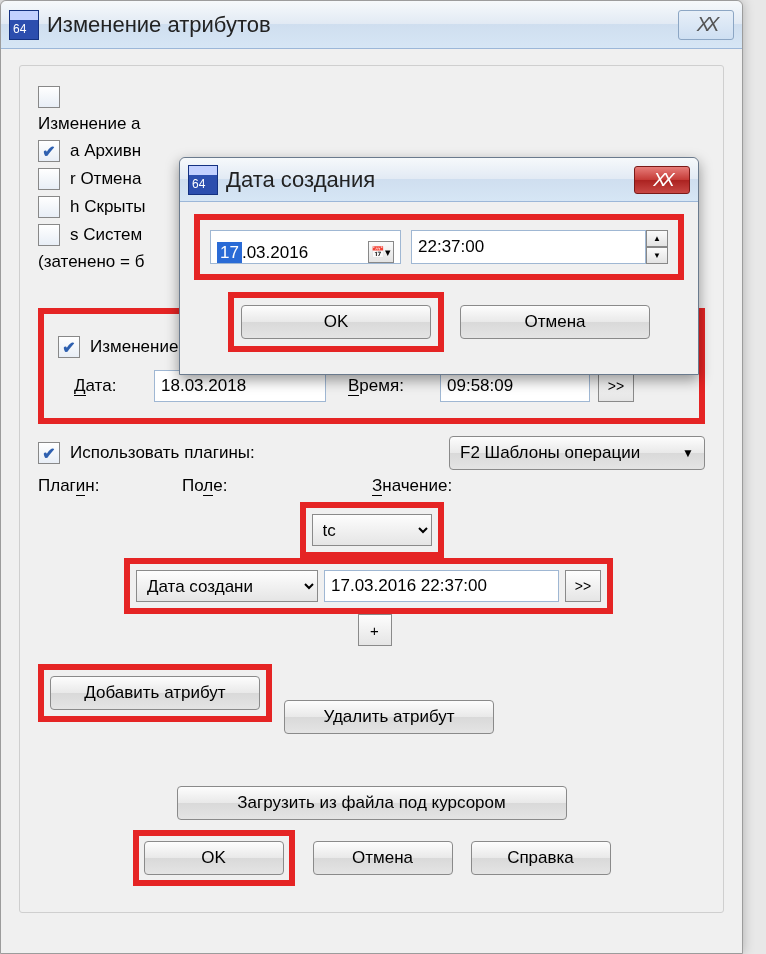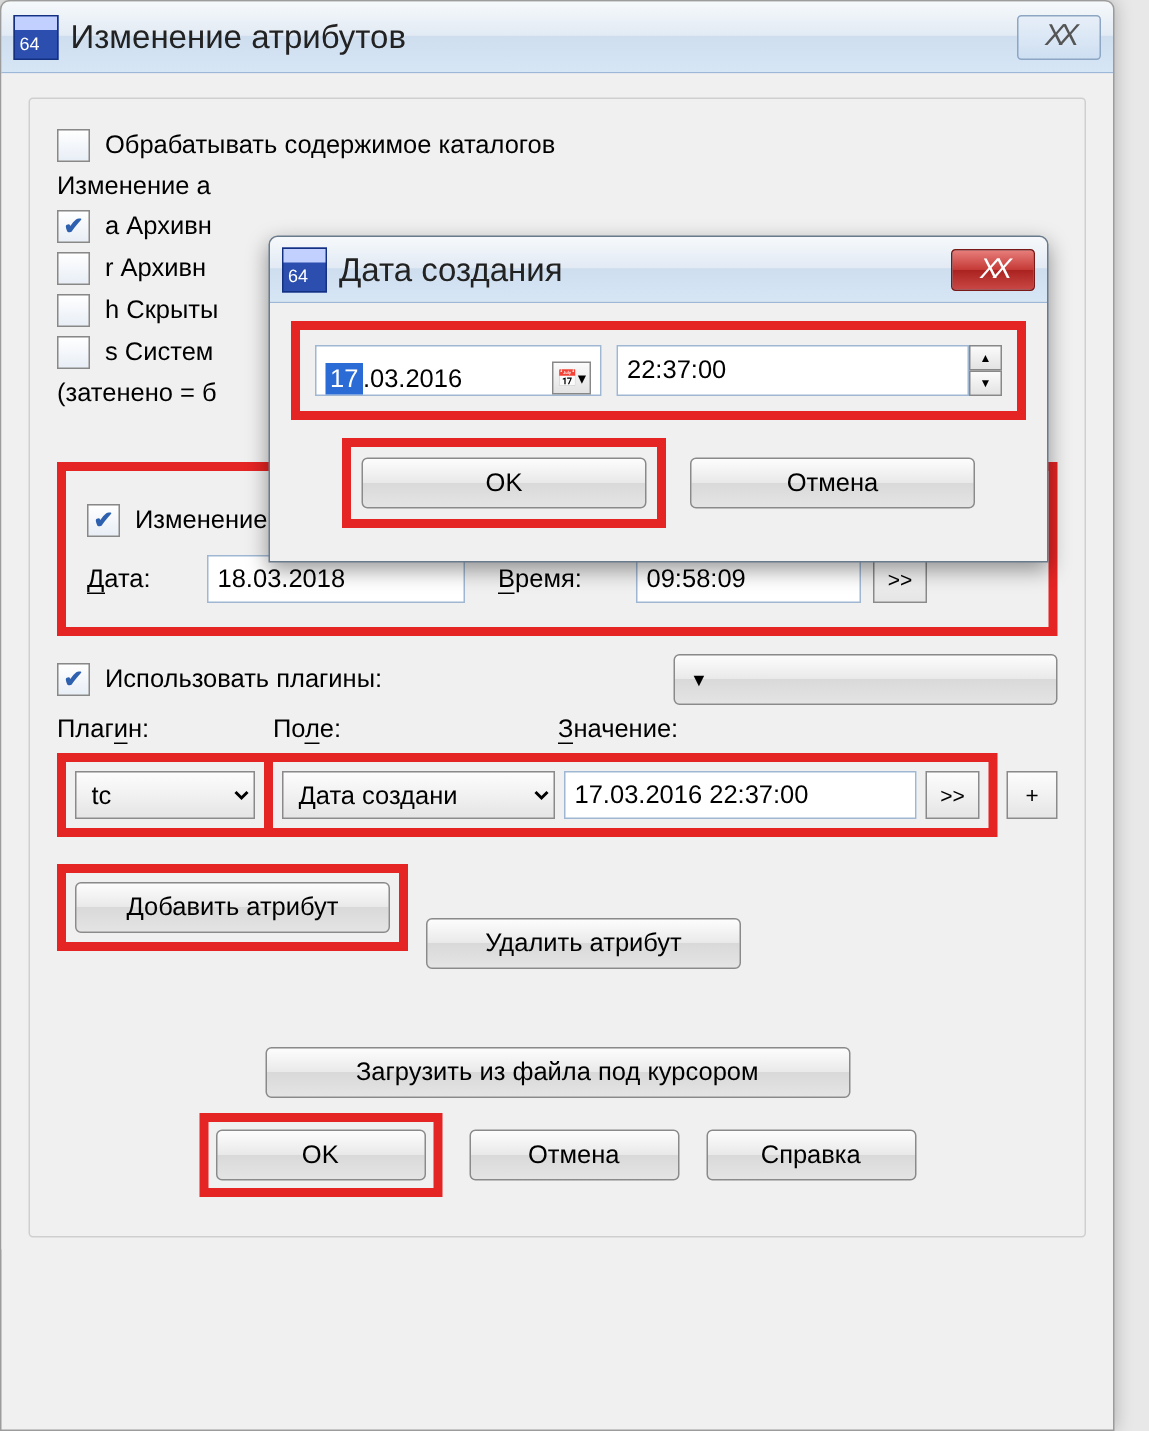--- a/index.html
+++ b/index.html
@@ -92,75 +92,75 @@
     <div class="icon"></div>
     <span class="title">Изменение атрибутов</span>
     <div class="close-x">ХХ</div>
   </div>
 
   <div class="client">
     <fieldset class="panel">
 
       <div class="row">
         <div class="cbx"></div>
-        <span>Обрабатывать содержимое каталогов</span>
       </div>
       <div class="row">
           <span>Изменение а</span>
         </div>
       <div class="row">
         <div class="cbx checked"></div>
         <span>а   Архивн</span>
       </div>
       <div class="row">
         <div class="cbx"></div>
-        <span>r   Архивн</span>
+        <span>r   Отмена</span>
       </div>
       <div class="row">
         <div class="cbx"></div>
         <span>h   Скрыты</span>
       </div>
       <div class="row">
         <div class="cbx"></div>
         <span>s   Систем</span>
       </div>
       <div class="row">
           <span>(затенено = б</span>
         </div>
 
       <div class="redbox group-datetime">
         <div class="row">
           <div class="cbx checked"></div>
           <span style="flex:1;">Изменение даты/времени:</span>
           <button class="btn" style="width:152px;">Текущие</button>
         </div>
-        <div class="row" style="gap:8px;">
+        <div class="row" style="gap:8px;margin-left:16px;">
           <span style="width:72px;"><span class="u">Д</span>ата:</span>
           <input class="txt" style="width: 172px;" value="18.03.2018">
           <span style="width:84px;margin-left:14px;"><span class="u">В</span>ремя:</span>
           <input class="txt" style="width: 150px;" value="09:58:09">
           <div class="arrow-btn">&gt;&gt;</div>
         </div>
       </div>
 
       <div class="row" style="margin-top:12px;">
         <div class="cbx checked"></div>
         <span style="flex:1;">Использовать плагины:</span>
         <button class="btn" style="width:256px;justify-content:space-between;padding:0 10px;">
+          <span>F2 Шаблоны операции</span>
             <span style="font-size:12px;">▼</span>
         </button>
       </div>
 
       <div class="row" style="margin-top:0;gap:0;">
         <span style="width:144px;">Плаг<span class="u">и</span>н:</span>
         <span style="width:190px;">По<span class="u">л</span>е:</span>
         <span><span class="u">З</span>начение:</span>
       </div>
 
-      <div class="row" style="gap:0;">
+      <div class="row" style="gap:0;flex-direction:column;">
         <div class="redbox" style="padding:6px;display:flex;">
           <select class="sel" style="width:120px;">
             <option>tc</option>
           </select>
         </div>
         <div class="redbox" style="padding:6px;display:flex;gap:6px;flex:1;margin-left:-6px;">
           <select class="sel" style="width:182px;">
             <option>Дата создани</option>
           </select>
           <input class="txt" style="flex: 1 1 0%;" value="17.03.2016 22:37:00">

